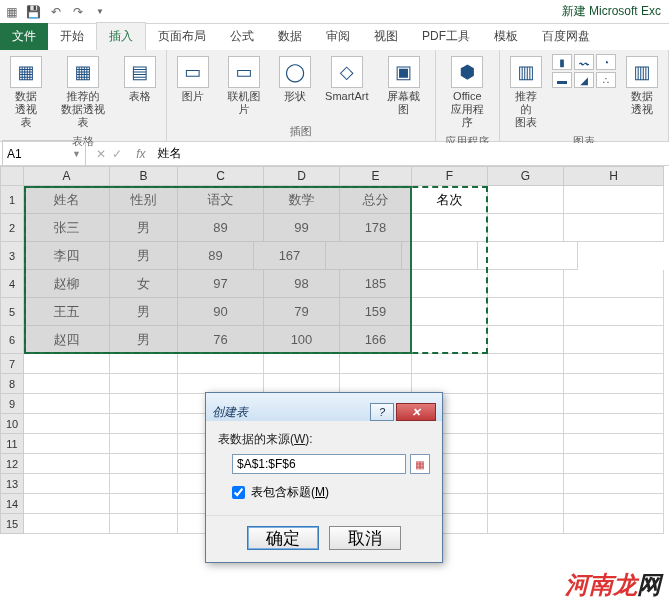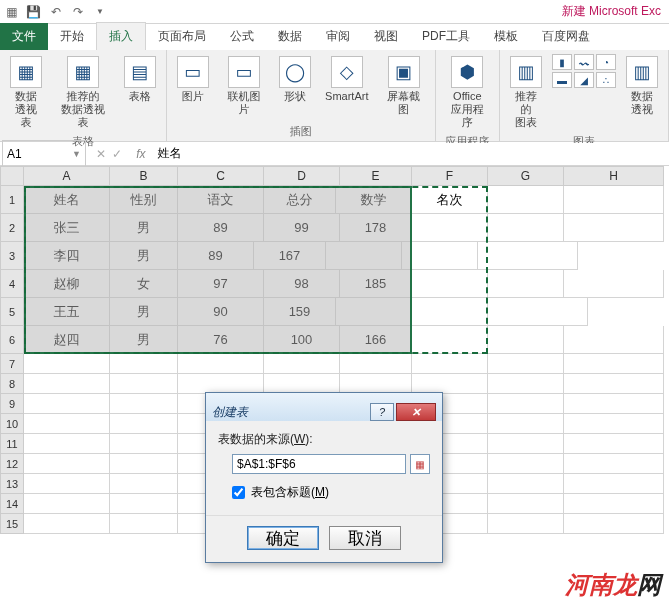--- a/index.html
+++ b/index.html
@@ -2,21 +2,21 @@
 <html><head>
 <meta charset="utf-8">
 <style>
 * { box-sizing: border-box; margin: 0; padding: 0; font-family: "Microsoft YaHei", SimSun, Arial, sans-serif; }
 body { width: 669px; height: 607px; background: #fff; overflow: hidden; position: relative; font-size: 12px; }
 
 
 .titlebar { height: 24px; background: #fff; display: flex; align-items: center; padding: 0 4px; border-bottom: 1px solid #d4d4d4; }
 .qat { display: flex; gap: 6px; align-items: center; }
 .qat-icon { width: 16px; height: 16px; display: flex; align-items: center; justify-content: center; color: #666; font-size: 12px; }
-.titlebar-title { margin-left: auto; color: #be185d; font-size: 12px; padding-right: 4px; }
+.titlebar-title { margin-left: auto; color: #14532d; font-size: 12px; padding-right: 4px; }
 
 
 .ribbon-tabs { height: 26px; display: flex; align-items: end; background: #fff; padding-left: 0; }
 .ribbon-tab { padding: 5px 12px; font-size: 12px; color: #444; cursor: pointer; }
 .ribbon-tab.file { background: #217346; color: #fff; }
 .ribbon-tab.active { background: #f1f1f1; border: 1px solid #d4d4d4; border-bottom: none; color: #217346; }
 
 
 .ribbon { height: 92px; background: #f1f1f1; border-bottom: 1px solid #d4d4d4; display: flex; }
 .ribbon-group { border-right: 1px solid #d4d4d4; padding: 4px 6px 2px; display: flex; flex-direction: column; align-items: center; justify-content: space-between; }
@@ -206,22 +206,22 @@
       <div class="col-h cw-E">E</div>
       <div class="col-h cw-F">F</div>
       <div class="col-h cw-G">G</div>
       <div class="col-h cw-H">H</div>
     </div>
     <div class="row data">
       <div class="row-h" style="height:28px">1</div>
       <div class="cell cw-A">姓名</div>
       <div class="cell cw-B">性别</div>
       <div class="cell cw-C">语文</div>
+      <div class="cell cw-D">数学</div>
       <div class="cell cw-E">总分</div>
-      <div class="cell cw-D">数学</div>
       <div class="cell cw-F">名次</div>
       <div class="cell cw-G"></div>
       <div class="cell cw-H"></div>
     </div>
     <div class="row data">
       <div class="row-h" style="height:28px">2</div>
       <div class="cell cw-A">张三</div>
       <div class="cell cw-B">男</div>
       <div class="cell cw-C">89</div>
       <div class="cell cw-D">99</div>
@@ -249,20 +249,21 @@
       <div class="cell cw-E">185</div>
       <div class="cell cw-F"></div>
       <div class="cell cw-G"></div>
       <div class="cell cw-H"></div>
     </div>
     <div class="row data">
       <div class="row-h" style="height:28px">5</div>
       <div class="cell cw-A">王五</div>
       <div class="cell cw-B">男</div>
       <div class="cell cw-C">90</div>
+      <div class="cell cw-D">79</div>
       <div class="cell cw-E">159</div>
       <div class="cell cw-F"></div>
       <div class="cell cw-G"></div>
       <div class="cell cw-H"></div>
     </div>
     <div class="row data">
       <div class="row-h" style="height:28px">6</div>
       <div class="cell cw-A">赵四</div>
       <div class="cell cw-B">男</div>
       <div class="cell cw-C">76</div>

